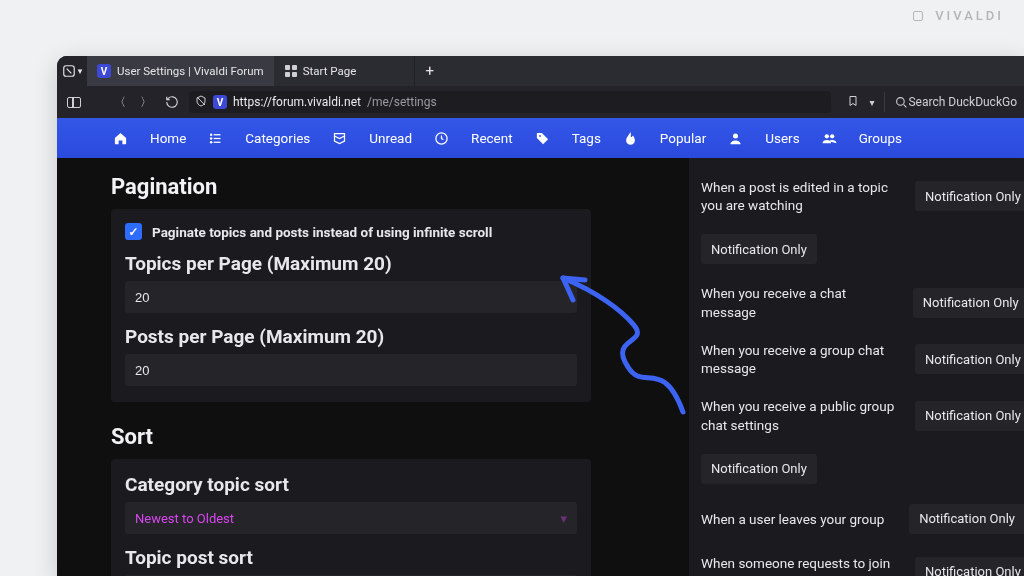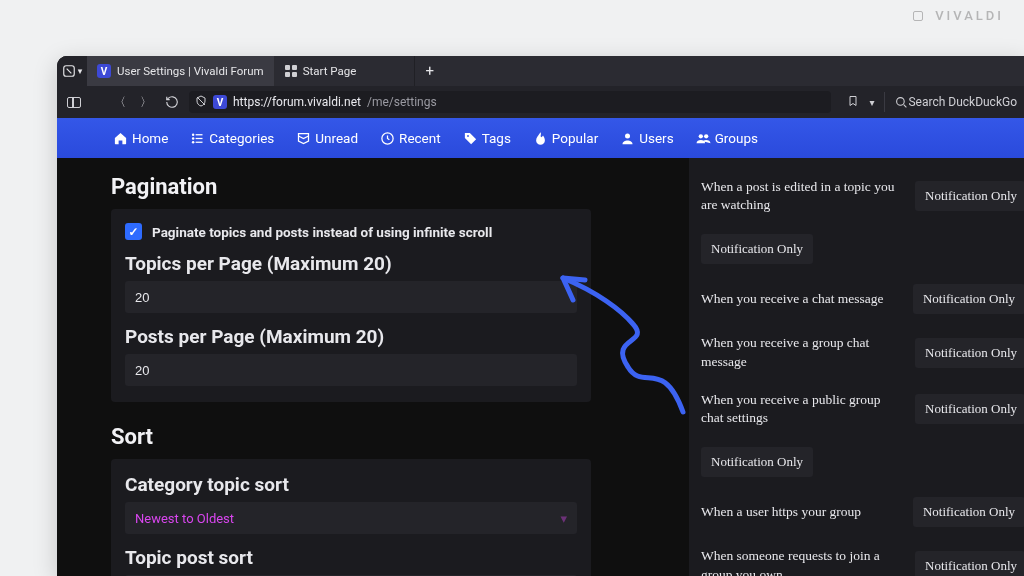--- a/index.html
+++ b/index.html
@@ -84,21 +84,21 @@
   .chev-down { font-size:10px; color:#cfcfd4; }
   .divider { width:1px; height: 20px; background: #3a3a42; }
   .searchbox { color:#cfcfd4; display:flex; align-items:center; white-space:nowrap; }
   
   .forumnav {
     height: 40px;
     background: linear-gradient(#3457e8, #2a4adc);
     display: flex; align-items: center; gap: 22px;
     padding: 0 20px 0 56px; color: #fff; font-size: 13.5px;
   }
-  .navitem { display:flex; align-items:center; gap:4px; }
+  .navitem { display:flex; align-items:center; gap:22px; }
   .navicon { display:inline-flex; width:15px; height:15px; align-items:center; justify-content:center; }
   
   .content {
     display: flex; height: calc(100% - 102px);
     background: #0f0f0f;
   }
   .left {
     width: 632px; padding: 16px 0 0 54px; color: #e8e8ec;
   }
   .right {
@@ -124,21 +124,21 @@
     width: 100%; padding: 0 10px; font-size: 13px;
   }
   .sort-panel { margin-top: 22px; }
   .select {
     margin-top: 6px; height: 32px; border-radius: 3px;
     background: #242429; color:#d946ef; display:flex; align-items:center; justify-content:space-between;
     padding: 0 10px; font-size: 13px;
   }
   .right-row {
     display:flex; align-items:center; justify-content:space-between;
-    padding: 10px 0 10px 0; gap: 16px; font-family: Liberation Serif, serif;
+    padding: 10px 0 10px 0; gap: 16px;
   }
   .right-row .label { font-size: 13.5px; max-width: 260px; line-height: 1.35; }
   .nbtn {
     background: #242429; color:#e8e8ec; height: 30px;
     border-radius: 3px; padding: 0 10px; font-size: 13px;
     display:flex; align-items:center; white-space:nowrap; min-width: 110px;
   }
   .annot {
     position: absolute; left: 476px; top: 206px; pointer-events:none;
   }
@@ -345,21 +345,21 @@
         <div class="nbtn">Notification Only</div>
       </div>
       <div class="right-row">
         <div class="label">When you receive a public group chat settings</div>
         <div class="nbtn">Notification Only</div>
       </div>
       <div class="right-row">
         <div class="nbtn">Notification Only</div>
       </div>
       <div class="right-row">
-        <div class="label">When a user https your group</div>
+        <div class="label">When a user leaves your group</div>
         <div class="nbtn">Notification Only</div>
       </div>
       <div class="right-row">
         <div class="label">When someone requests to join a group you own</div>
         <div class="nbtn">Notification Only</div>
       </div>
 
     </div>
   </div>
 

